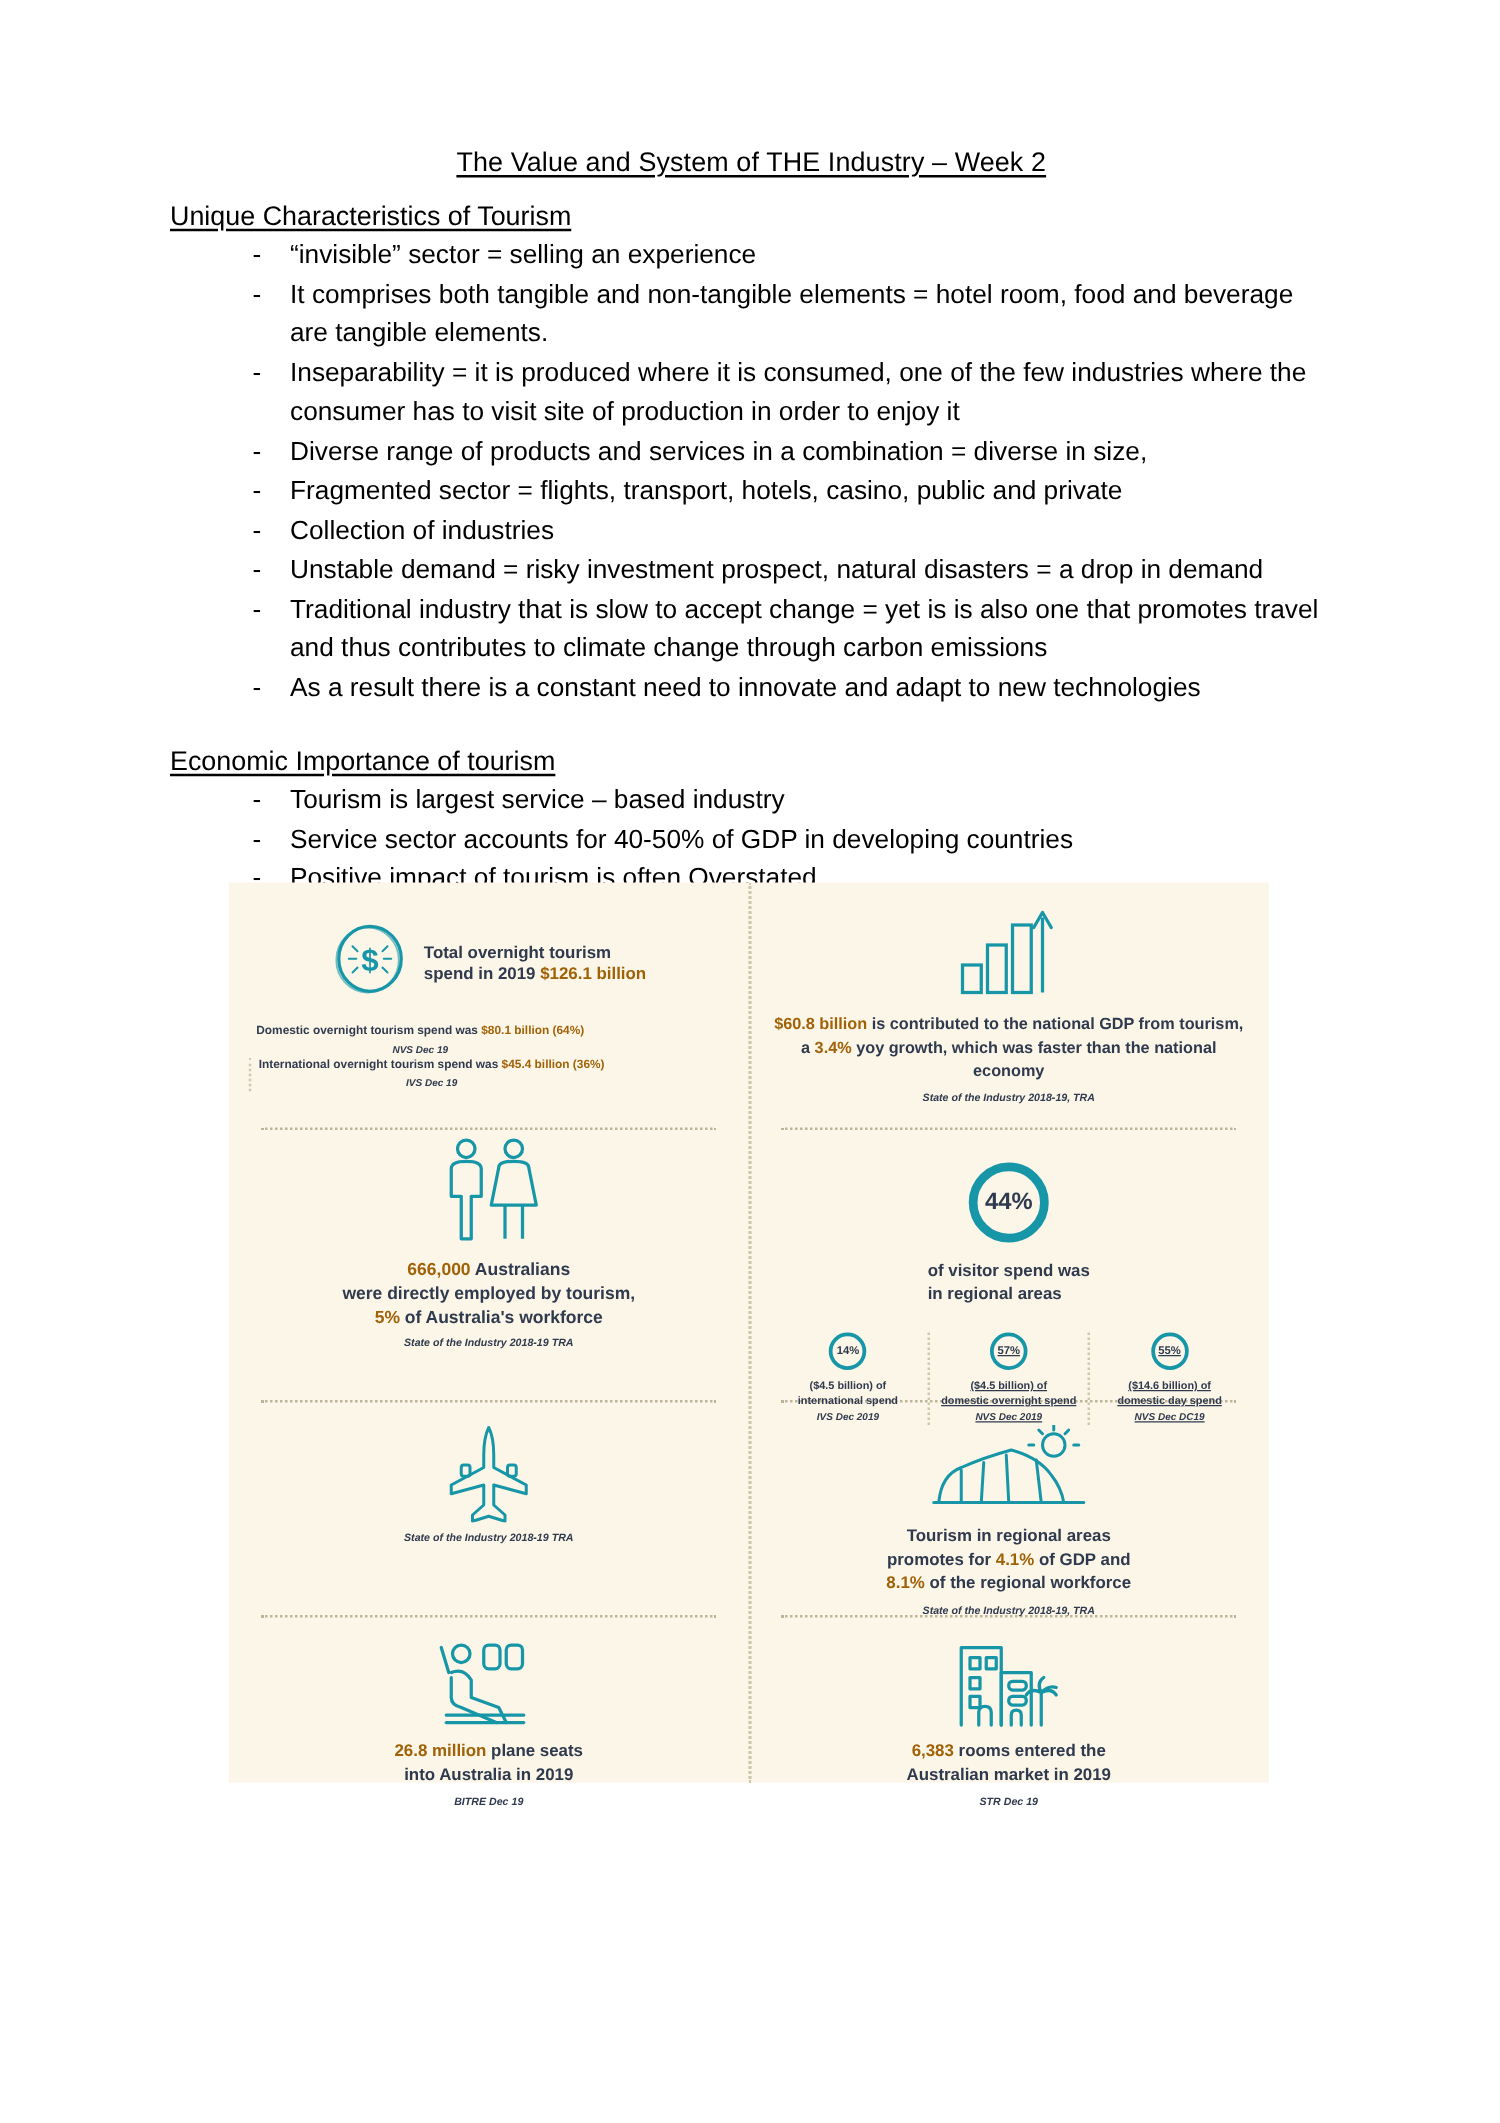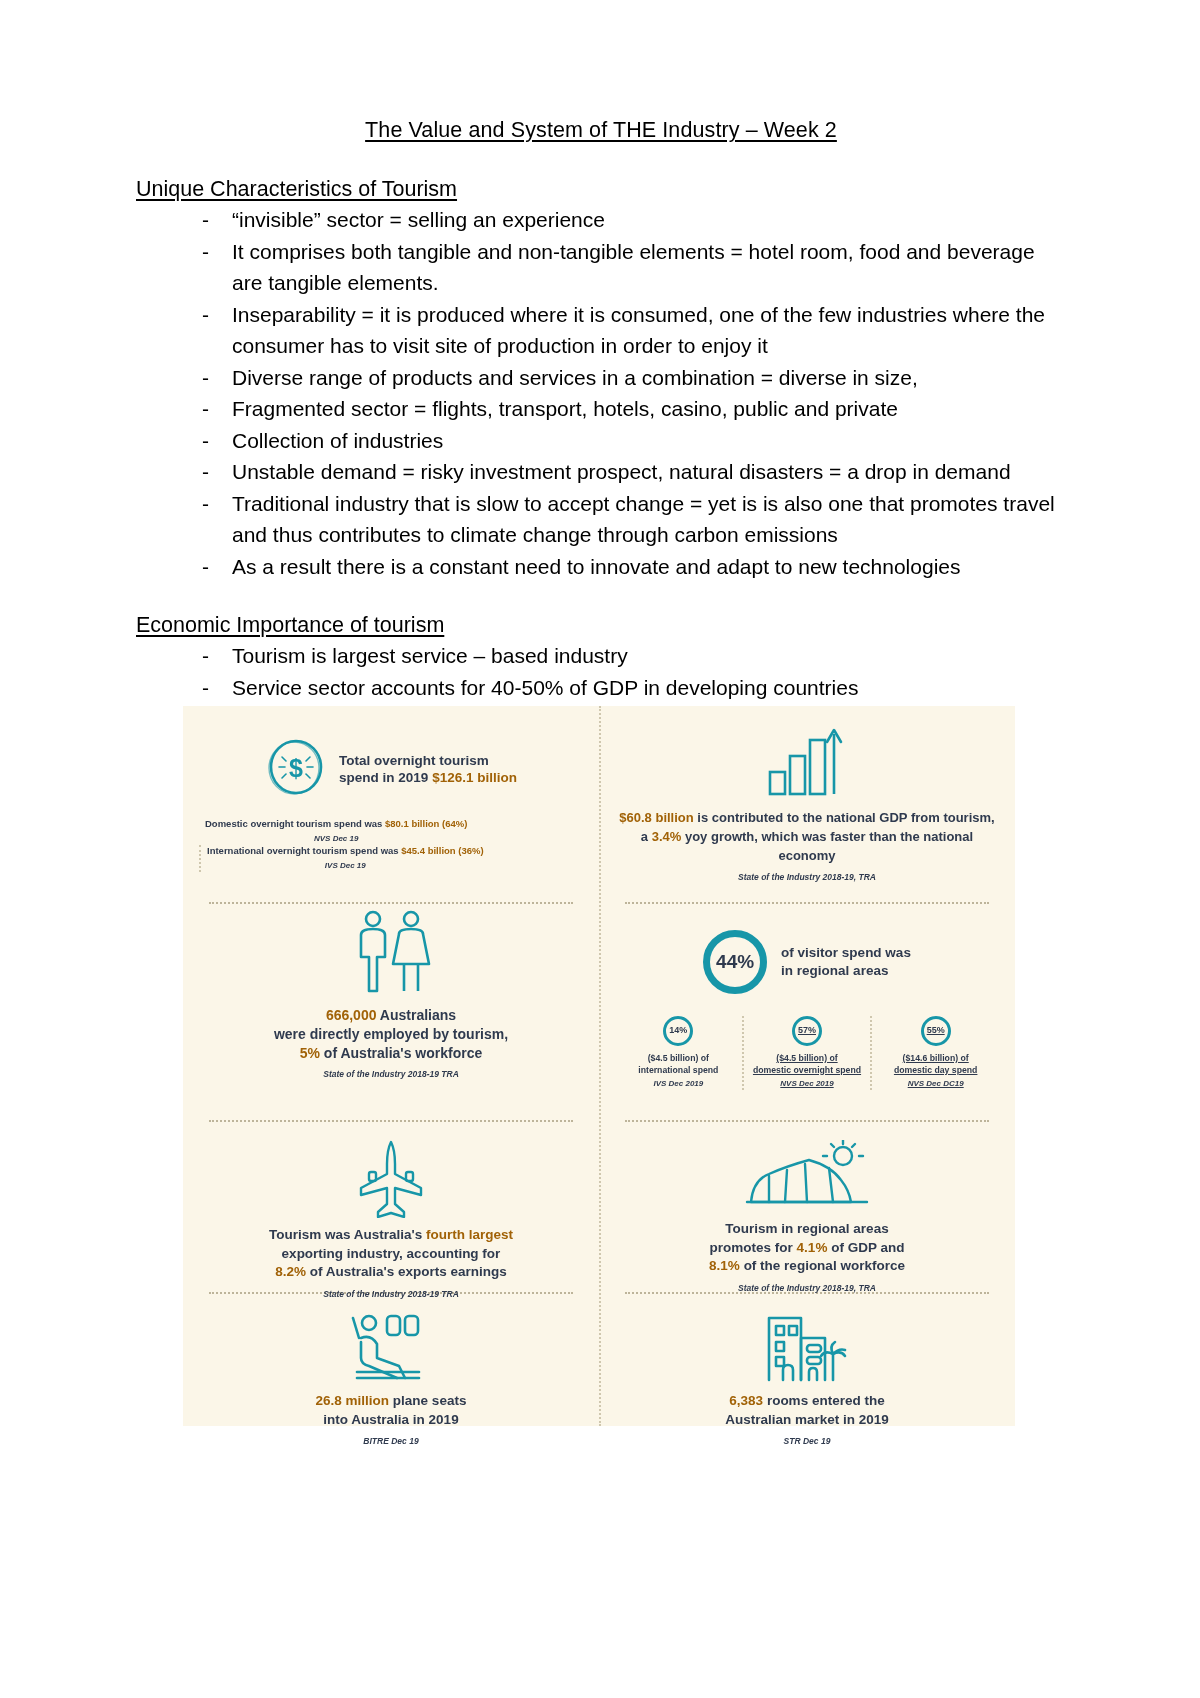--- a/index.html
+++ b/index.html
@@ -21,21 +21,21 @@
     position:absolute;
     left:136px; top:118px; width:930px;
   }
   .doc-title{
     text-align:center;
     font-size:21.5px;
     font-weight:400;
     letter-spacing:.1px;
     text-decoration:underline;
     text-underline-offset:3px;
-    margin:0 0 34px 0;
+    margin:0 0 18px 0;
     font-family:"Liberation Sans Narrow","Liberation Sans",sans-serif;
   }
   .sec-head{
     font-size:21.5px;
     text-decoration:underline;
     text-underline-offset:3px;
     margin:0 0 2px 0;
     font-family:"Liberation Sans Narrow","Liberation Sans",sans-serif;
   }
   ul.bullets{
@@ -114,21 +114,21 @@
   }
   .gdp-src{text-align:center;font-size:8.5px;font-style:italic;margin-top:7px;font-weight:bold;}
 
   
   .r2{height:216px;}
   .people-cap{
     text-align:center;font-size:14px;line-height:19px;font-weight:bold;margin-top:6px;
   }
   .people-src{text-align:center;font-size:8.5px;font-style:italic;margin-top:6px;font-weight:bold;}
   .big44{
-    display:flex;align-items:center;gap:14px;margin-top:26px;
+    display:flex;align-items:center;gap:14px;margin-top:26px;flex-direction:column;
   }
   .ring44{
     width:64px;height:64px;border-radius:50%;
     border:7px solid #1796a8;
     display:flex;align-items:center;justify-content:center;
     font-size:19px;font-weight:bold;color:#2f3a4e;
     box-sizing:border-box;
   }
   .t44{font-size:13.5px;line-height:18px;font-weight:bold;}
   .three{
@@ -325,25 +325,20 @@
         <div class="cell left">
           <div class="icon-wrap">
             <svg width="96" height="80" viewBox="0 0 96 80">
               <g fill="none" stroke="#1796a8" stroke-width="2.4" stroke-linejoin="round" stroke-linecap="round">
                 <path d="M48 4 q4 8 4 22 l0 10 l26 14 l0 7 l-26 -7 l0 16 l9 8 l0 5 l-13 -4 l-13 4 l0 -5 l9 -8 l0 -16 l-26 7 l0 -7 l26 -14 l0 -10 q0 -14 4 -22 z"></path>
                 <rect x="26" y="34" width="7" height="9" rx="2"></rect>
                 <rect x="63" y="34" width="7" height="9" rx="2"></rect>
               </g>
             </svg>
           </div>
-          <div class="cap navy">
-            <span>Tourism was Australia's </span><span class="teal">fourth largest</span><br>
-            <span>exporting industry, accounting for</span><br>
-            <span class="teal">8.2%</span><span> of Australia's exports earnings</span>
-          </div>
           <div class="cap-src navy">State of the Industry 2018-19 TRA</div>
         </div>
 
         <div class="cell right">
           <div class="icon-wrap">
             <svg width="128" height="72" viewBox="0 0 128 72">
               <g fill="none" stroke="#1796a8" stroke-width="2.4" stroke-linejoin="round" stroke-linecap="round">
                 <path d="M8 62 q2 -22 18 -28 q18 -8 40 -14 q22 6 32 20 q8 10 10 22 z"></path>
                 <line x1="4" y1="62" x2="124" y2="62"></line>
                 <path d="M26 36 l0 26 M44 30 l-2 32 M62 24 l2 38 M86 28 l4 34"></path>

